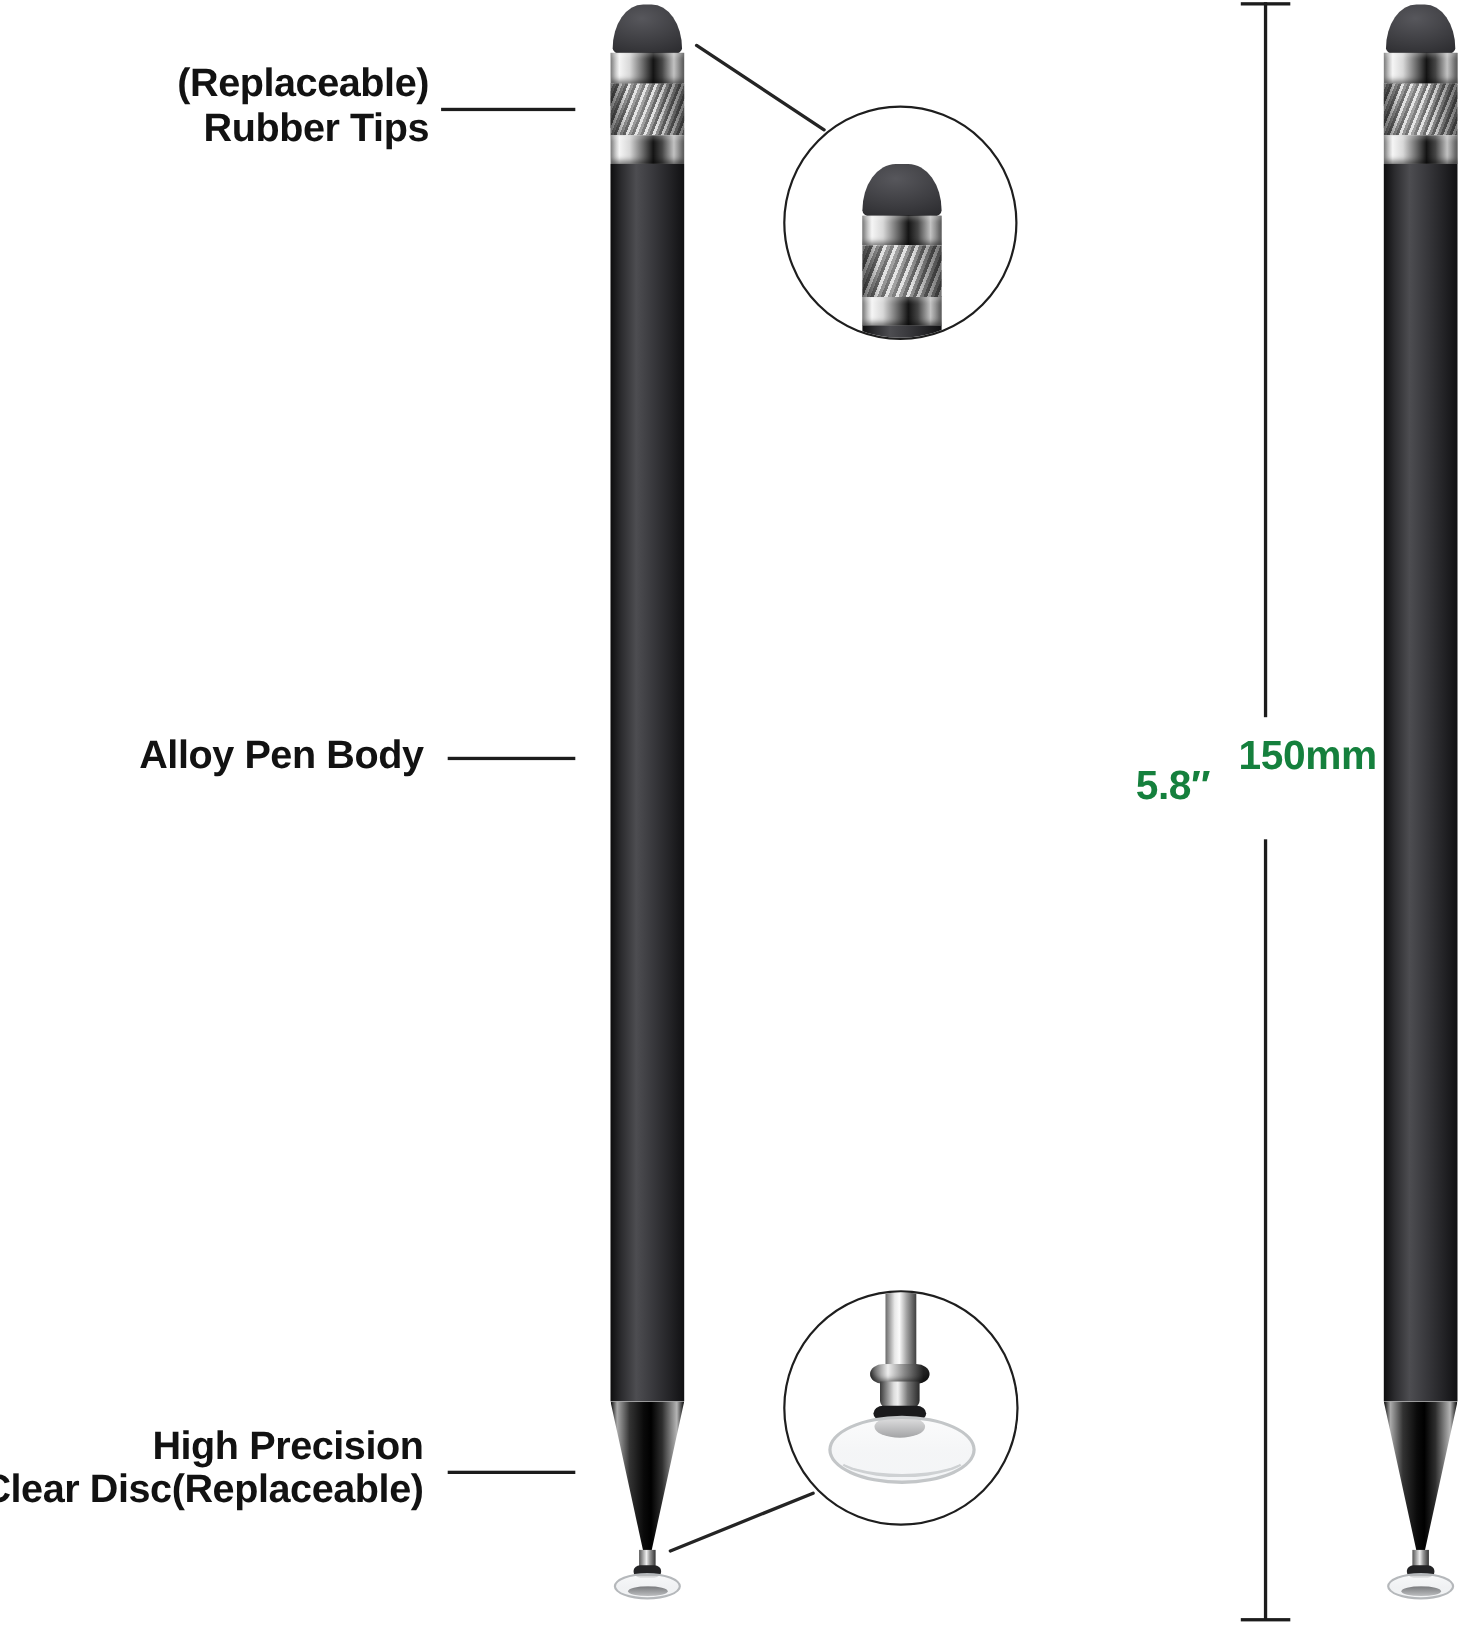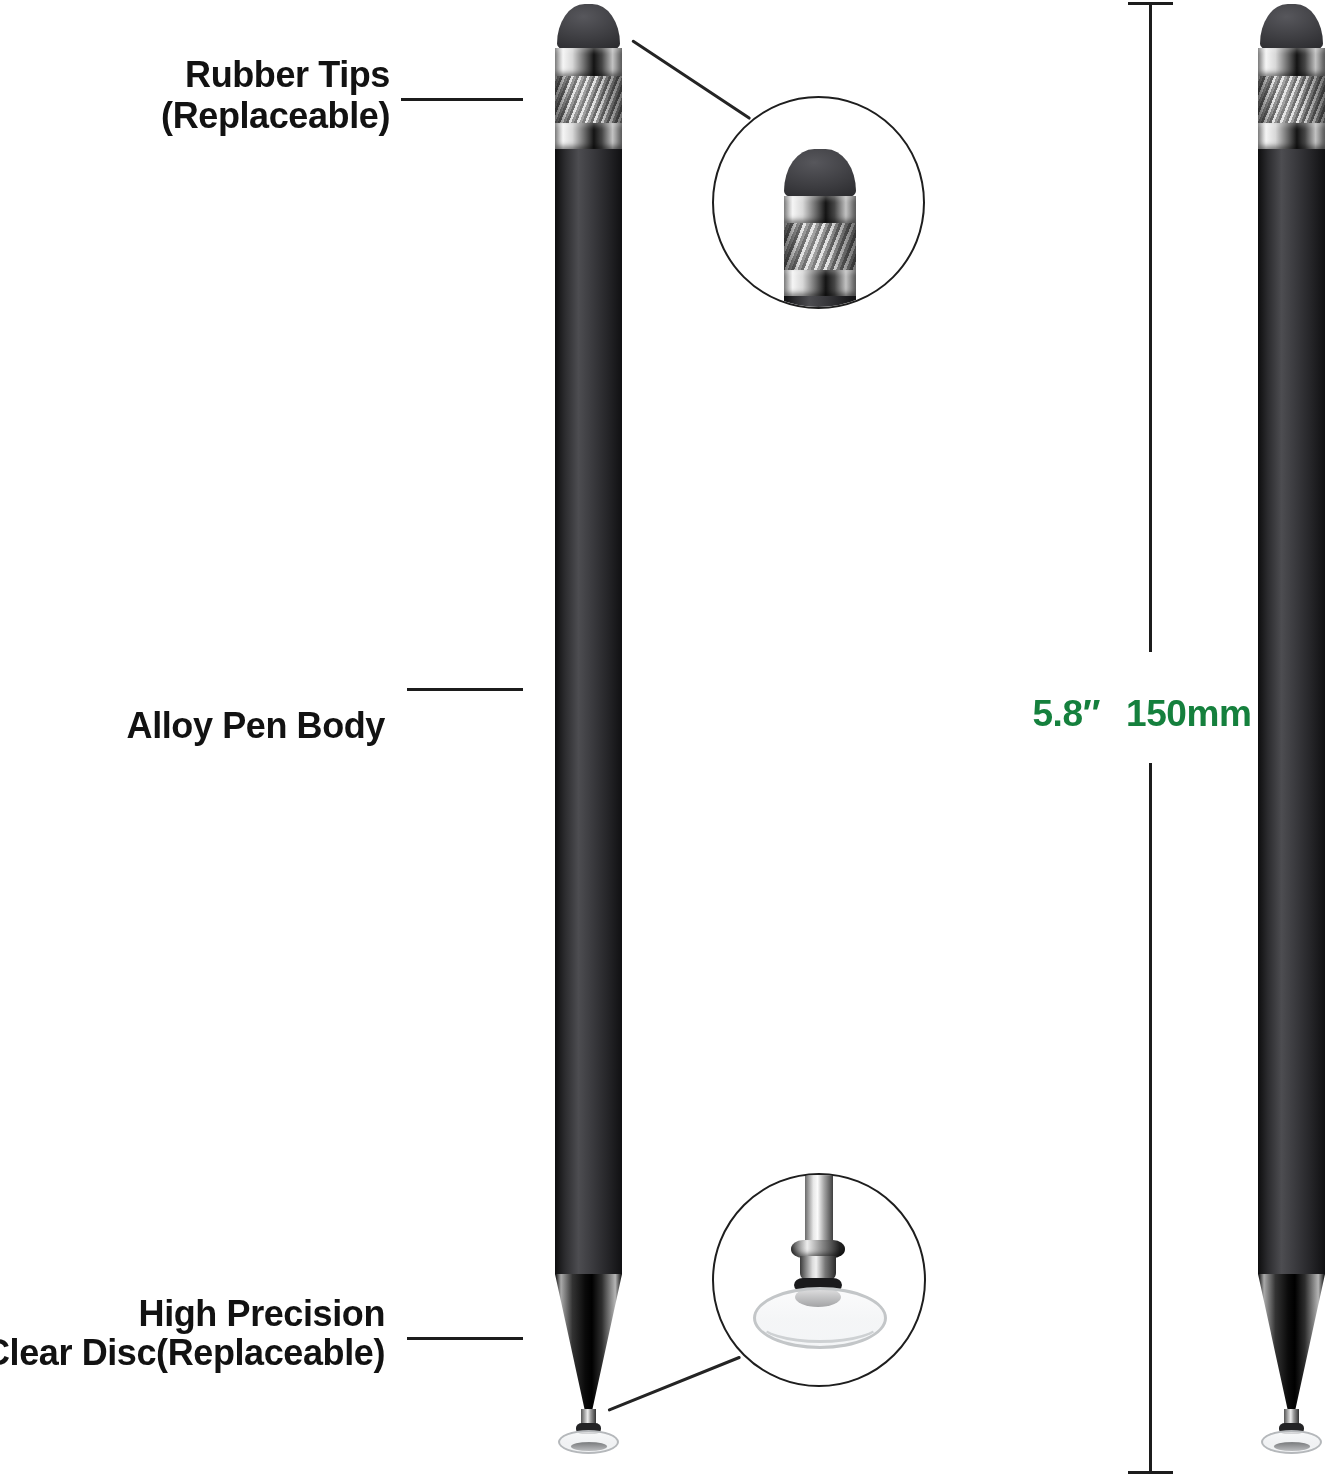--- a/index.html
+++ b/index.html
@@ -125,26 +125,26 @@
     <div class="chrome band2"></div>
     <div class="pbody"></div>
     <div class="cone"></div>
     <div class="pneck"></div>
     <div class="pcollar"></div>
     <div class="pdisc-core"></div>
     <div class="pdisc"></div>
   </div>
 
   <div class="label" style="right:941px;top:54px;">
+    <div>(Replaceable)</div>
     <div>Rubber Tips</div>
-    <div>(Replaceable)</div>
   </div>
   <div class="cline" style="left:401px;top:98px;width:122px;"></div>
 
-  <div class="label" style="right:946px;top:705px;text-align:center;">
+  <div class="label" style="right:946px;top:665px;text-align:center;">
     <div>Alloy Pen Body</div>
   </div>
   <div class="cline" style="left:407px;top:688px;width:116px;"></div>
 
   <div class="label" style="right:946px;top:1294px;line-height:39px;">
     <div>High Precision</div>
     <div>Clear Disc(Replaceable)</div>
   </div>
   <div class="cline" style="left:407px;top:1337px;width:116px;"></div>
 
@@ -168,15 +168,15 @@
     <div class="z-cdisc"></div>
     <div class="z-cdisc-rim"></div>
   </div>
 
   <div class="cline" style="left:1128px;top:2px;width:45px;"></div>
   <div class="vline" style="left:1149px;top:2px;height:650px;"></div>
   <div class="vline" style="left:1149px;top:763px;height:709px;"></div>
   <div class="cline" style="left:1128px;top:1471px;width:45px;"></div>
 
   <div class="dimtext" style="right:231px;top:693px;">5.8″</div>
-  <div class="dimtext" style="left:1126px;top:693px;">150mm</div>
+  <div class="dimtext" style="left:1126px;top:666px;">150mm</div>
 
 </div>
 
 </body></html>

